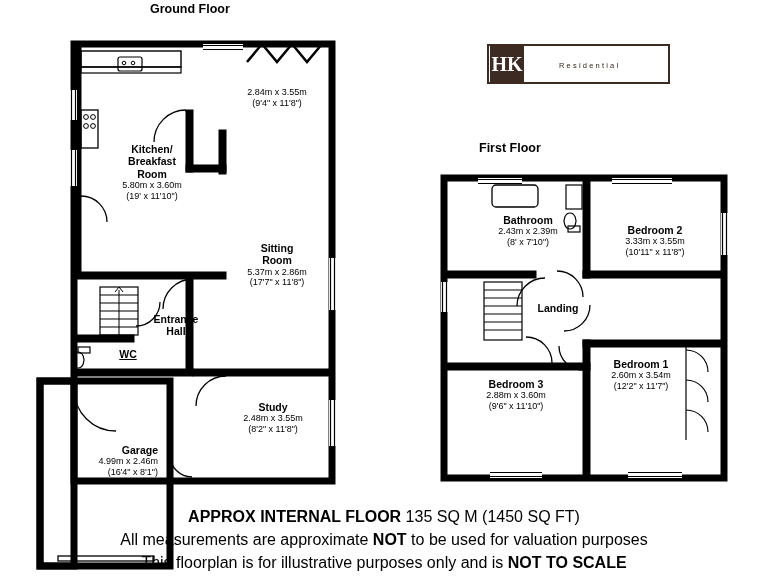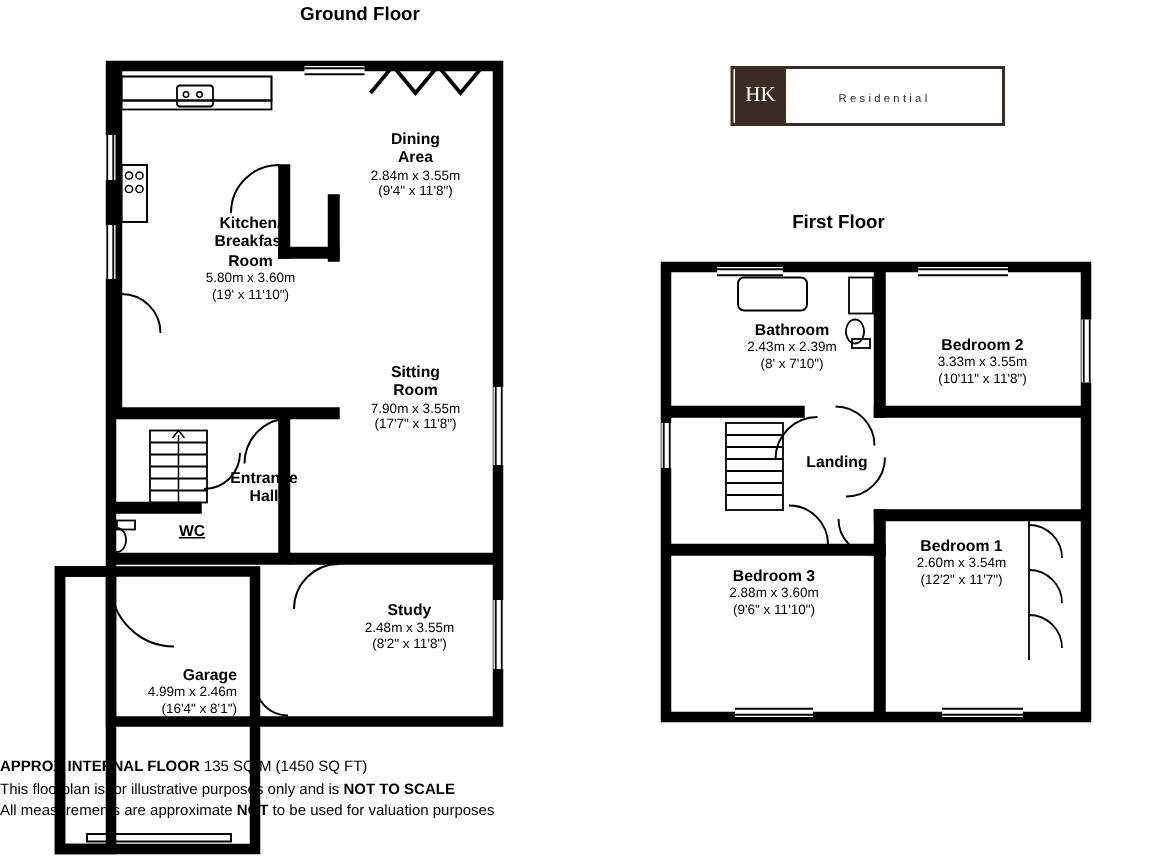--- a/index.html
+++ b/index.html
@@ -1,27 +1,27 @@
 <!DOCTYPE html>
 <html><head>
 <meta charset="utf-8">
 <style>
   html,body{margin:0;padding:0;}
   body{width:768px;height:576px;background:#ffffff;font-family:"Liberation Sans",sans-serif;color:#000;overflow:hidden;position:relative;}
   #plan{position:absolute;left:0;top:0;width:768px;height:576px;}
-  .ttl{position:absolute;font-weight:bold;font-size:12.5px;text-align:center;}
+  .ttl{position:absolute;font-weight:bold;font-size:12.5px;}
   .room{position:absolute;text-align:center;line-height:1.18;}
   .room .nm{font-weight:bold;font-size:10.5px;}
   .room .dm{font-size:9px;}
   .logo{position:absolute;left:487px;top:44px;width:183px;height:40px;background:#ffffff;border:2px solid #3b2b22;box-sizing:border-box;display:flex;align-items:center;}
-  .logo .mark{width:34px;height:36px;background:#3b2b22;color:#fff;font-family:"Liberation Serif",serif;font-size:14px;font-weight:normal;display:flex;align-items:center;justify-content:center;margin-left:1px;}
+  .logo .mark{width:34px;height:36px;background:#3b2b22;color:#fff;font-family:"Liberation Serif",serif;font-size:20px;font-weight:bold;display:flex;align-items:center;justify-content:center;margin-left:1px;}
   .logo .txt{flex:1;padding-left:7px;}
   .logo .t1{font-family:"Liberation Serif",serif;font-size:18.5px;font-weight:bold;color:#2a1d16;letter-spacing:.2px;line-height:1;}
   .logo .t2{font-size:7.5px;letter-spacing:2.2px;color:#2a1d16;margin-top:3px;margin-left:28px;}
-  .foot{position:absolute;left:0;right:0;top:505px;text-align:left;font-size:10px;line-height:1.45;}
+  .foot{position:absolute;left:0;right:0;top:505px;text-align:center;font-size:16px;line-height:1.45;}
   .foot .b{font-weight:bold;}
 </style>
 </head>
 <body>
 
 <svg id="plan" viewBox="0 0 768 576">
   <g fill="#000" stroke="#000">
 
     <path d="M74,44 L332,44 L332,481 L74,481 Z" fill="none" stroke="#000" stroke-width="7"></path>
 
@@ -159,34 +159,33 @@
 <div class="ttl" style="left:479px;top:141px;width:160px;">First Floor</div>
 
 <div class="logo">
   <div class="mark">HK</div>
   <div class="txt">
     <div class="t2">Residential</div>
   </div>
 </div>
 
 <div class="room" style="left:222px;top:87px;width:110px;">
-  <div class="nm">Dining<br>Area</div>
   <div class="dm">2.84m x 3.55m</div>
   <div class="dm">(9'4" x 11'8")</div>
 </div>
 
-<div class="room" style="left:84px;top:143px;width:108px;padding-left:29px;">
+<div class="room" style="left:69px;top:143px;width:108px;padding-left:29px;">
   <div class="nm">Kitchen/<br>Breakfast<br>Room</div>
   <div class="dm">5.80m x 3.60m</div>
   <div class="dm">(19' x 11'10")</div>
 </div>
 
 <div class="room" style="left:222px;top:242px;width:110px;">
   <div class="nm">Sitting<br>Room</div>
-  <div class="dm">7.90m x 3.55m</div>
+  <div class="dm">5.37m x 2.86m</div>
   <div class="dm">(17'7" x 11'8")</div>
 </div>
 
 <div class="room" style="left:128px;top:313px;width:96px;">
   <div class="nm">Entrance<br>Hall</div>
 </div>
 
 <div class="room" style="left:88px;top:348px;width:80px;text-decoration:underline;">
   <div class="nm">WC</div>
 </div>
@@ -226,15 +225,15 @@
 </div>
 
 <div class="room" style="left:586px;top:358px;width:110px;">
   <div class="nm">Bedroom 1</div>
   <div class="dm">2.60m x 3.54m</div>
   <div class="dm">(12'2" x 11'7")</div>
 </div>
 
 <div class="foot">
   <div><span class="b">APPROX INTERNAL FLOOR</span> <span>135 SQ M (1450 SQ FT)</span></div>
+  <div><span>All measurements are approximate </span><span class="b">NOT</span><span> to be used for valuation purposes</span></div>
   <div><span>This floorplan is for illustrative purposes only and is </span><span class="b">NOT TO SCALE</span></div>
-  <div><span>All measurements are approximate </span><span class="b">NOT</span><span> to be used for valuation purposes</span></div>
 </div>
 
 </body></html>

